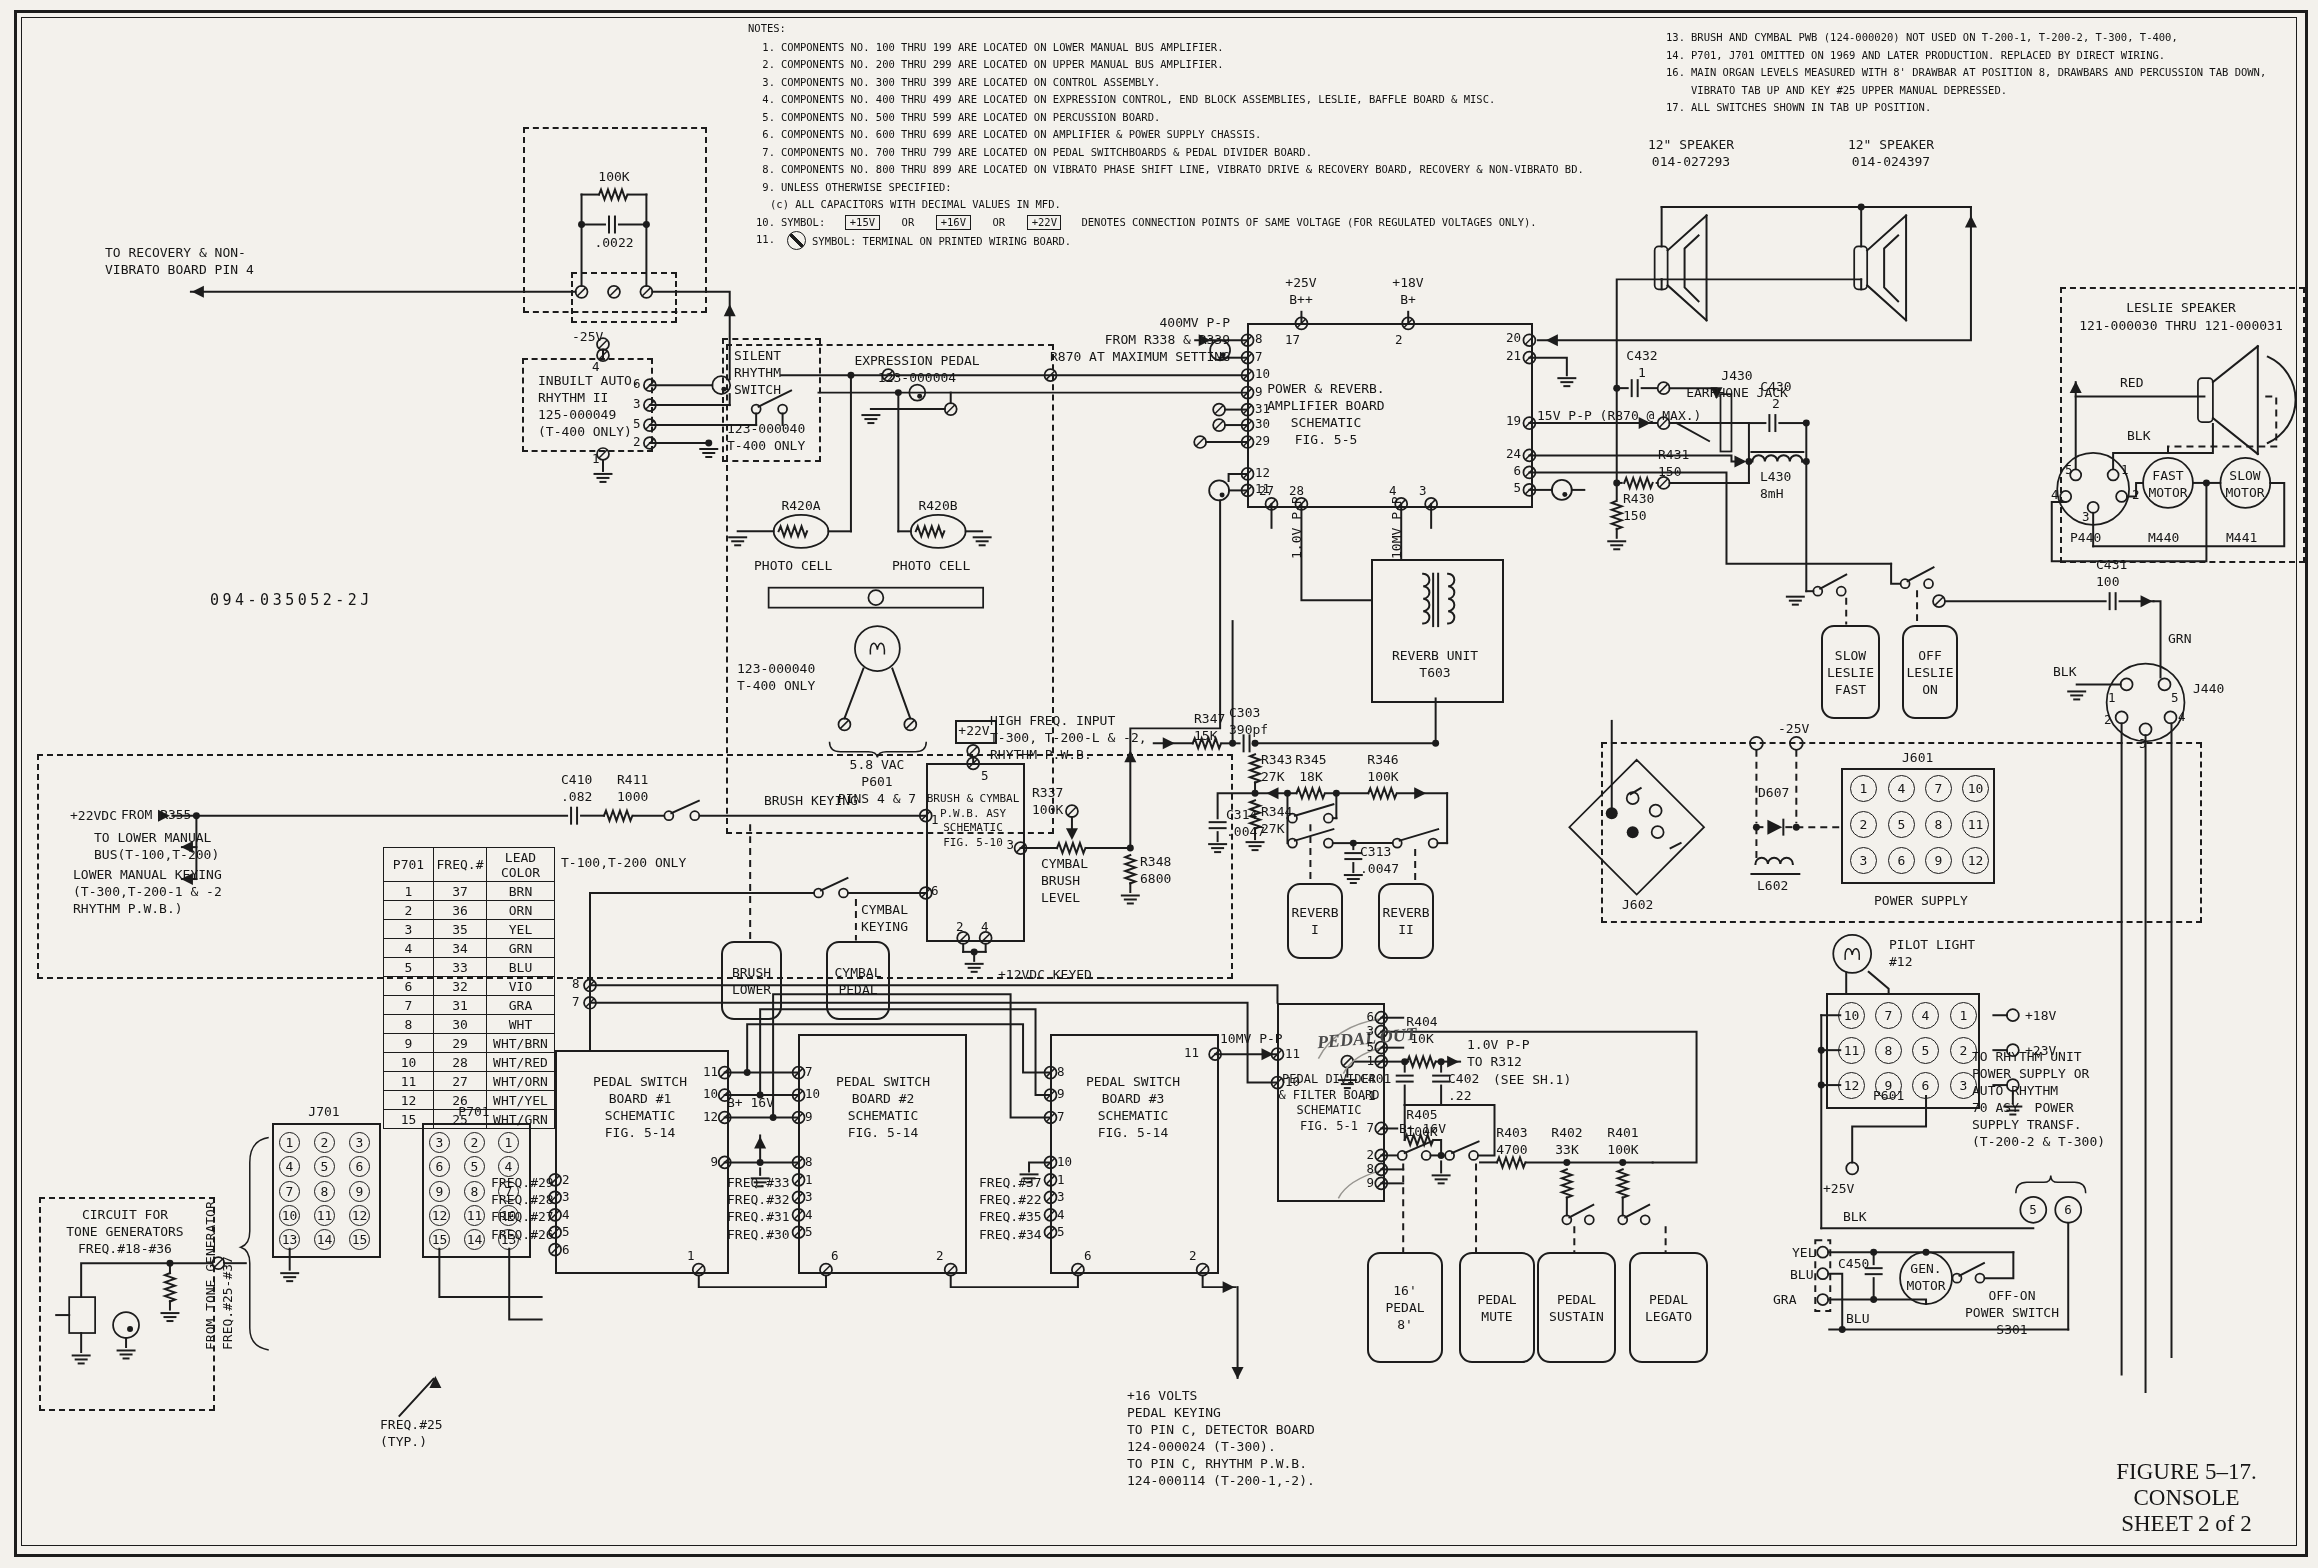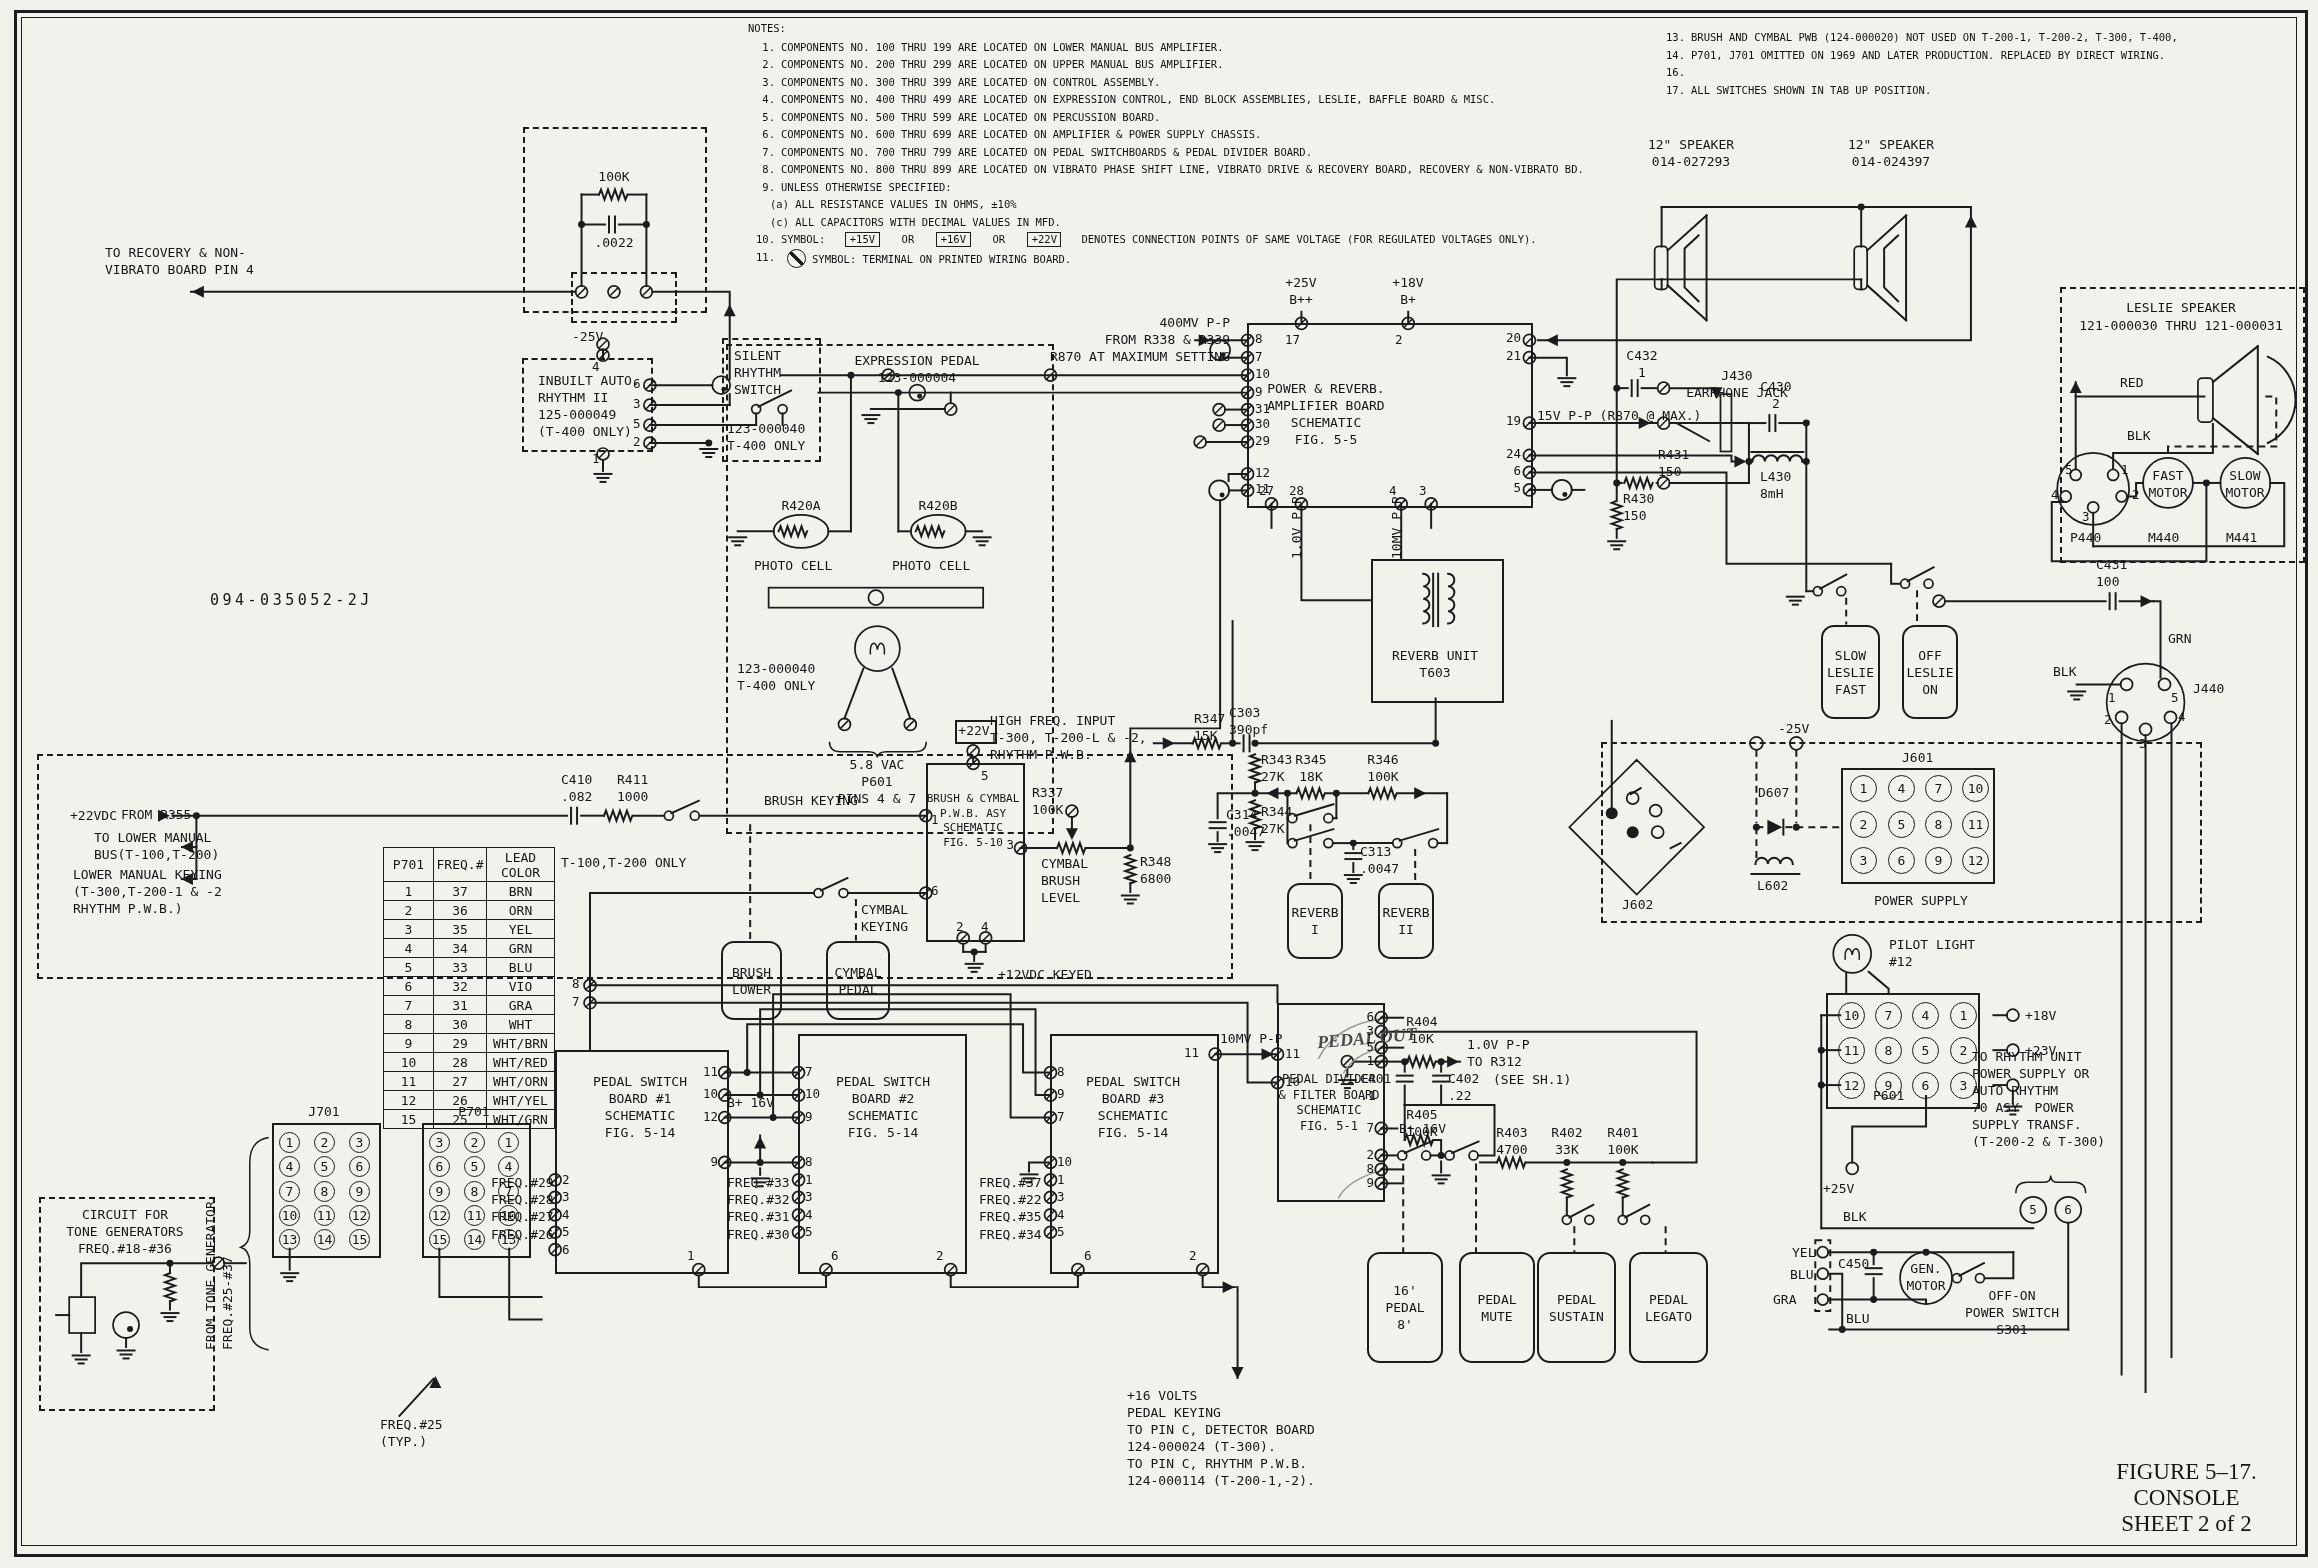--- a/index.html
+++ b/index.html
@@ -1288,41 +1288,43 @@
           <div class="nc"><span>COMPONENTS NO. 700 THRU 799 ARE LOCATED ON PEDAL SWITCHBOARDS &amp; PEDAL DIVIDER BOARD.</span></div>
         </div>
         <div class="ni">
           <span class="nn">8.</span>
           <div class="nc"><span>COMPONENTS NO. 800 THRU 899 ARE LOCATED ON VIBRATO PHASE SHIFT LINE, VIBRATO DRIVE &amp; RECOVERY BOARD, RECOVERY &amp; NON-VIBRATO BD.</span></div>
         </div>
         <div class="ni">
           <span class="nn">9.</span>
           <div class="nc"><span>UNLESS OTHERWISE SPECIFIED:</span></div>
         </div>
-        <div class="subs"><div>(a) ALL RESISTANCE VALUES IN OHMS, ±10%</div><div>(c) ALL CAPACITORS WITH DECIMAL VALUES IN MFD.</div></div>
+        <div class="subs"><div>(c) ALL CAPACITORS WITH DECIMAL VALUES IN MFD.</div></div>
         <div class="ni">
           <span class="nn">10.</span>
           <div class="nc"><span>SYMBOL:</span><span class="boxed">+15V</span><span class="sep">OR</span><span class="boxed">+16V</span><span class="sep">OR</span><span class="boxed">+22V</span><span>DENOTES CONNECTION POINTS OF SAME VOLTAGE (FOR REGULATED VOLTAGES ONLY).</span></div>
         </div>
         <div class="ni">
           <span class="nn">11.</span>
           <div class="nc"><span class="termsym"></span><span>SYMBOL: TERMINAL ON PRINTED WIRING BOARD.</span></div>
         </div>
       </div>
       <div class="nb" style="left: 1658px; top: 29px; width: 649px;">
         <div class="ni">
           <span class="nn">13.</span>
           <div class="nc"><span>BRUSH AND CYMBAL PWB (124-000020) NOT USED ON T-200-1, T-200-2, T-300, T-400,</span></div>
         </div>
         <div class="ni">
           <span class="nn">14.</span>
           <div class="nc"><span>P701, J701 OMITTED ON 1969 AND LATER PRODUCTION.  REPLACED BY DIRECT WIRING.</span></div>
         </div>
         <div class="ni">
           <span class="nn">16.</span>
+          <div class="nc"><span>MAIN ORGAN LEVELS MEASURED WITH 8' DRAWBAR AT POSITION 8, DRAWBARS AND PERCUSSION TAB DOWN,
+VIBRATO TAB UP AND KEY #25 UPPER MANUAL DEPRESSED.</span></div>
         </div>
         <div class="ni">
           <span class="nn">17.</span>
           <div class="nc"><span>ALL SWITCHES SHOWN IN TAB UP POSITION.</span></div>
         </div>
       </div>
       <div class="tb" style="left: 2071px; top: 1459px; width: 231px;">
         <div>FIGURE 5–17.</div>
         <div>CONSOLE</div>
         <div>SHEET 2 of 2</div>

